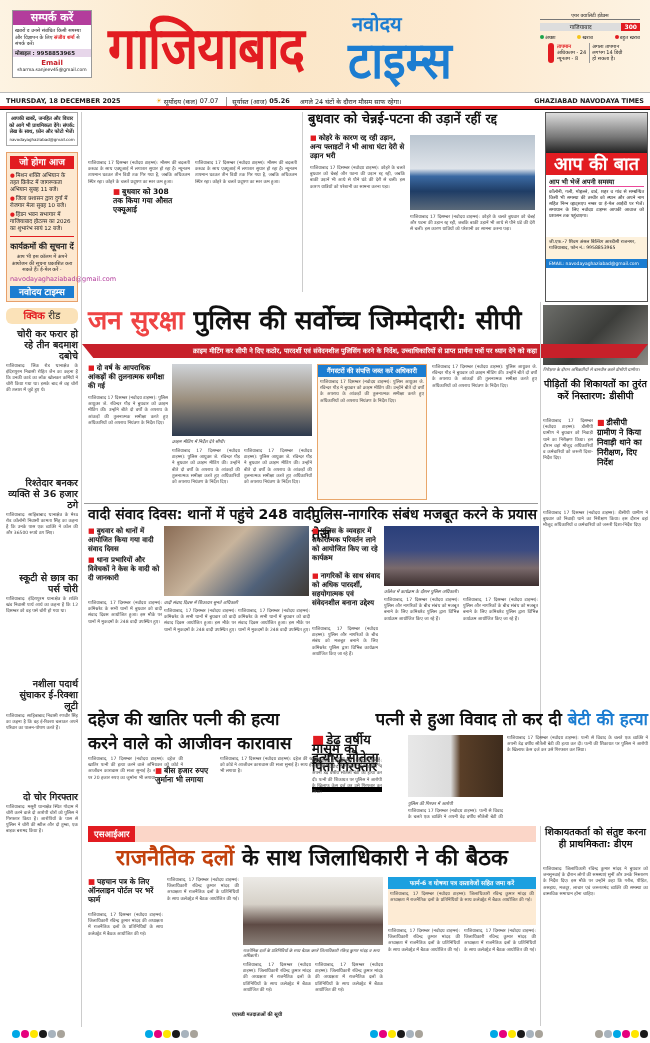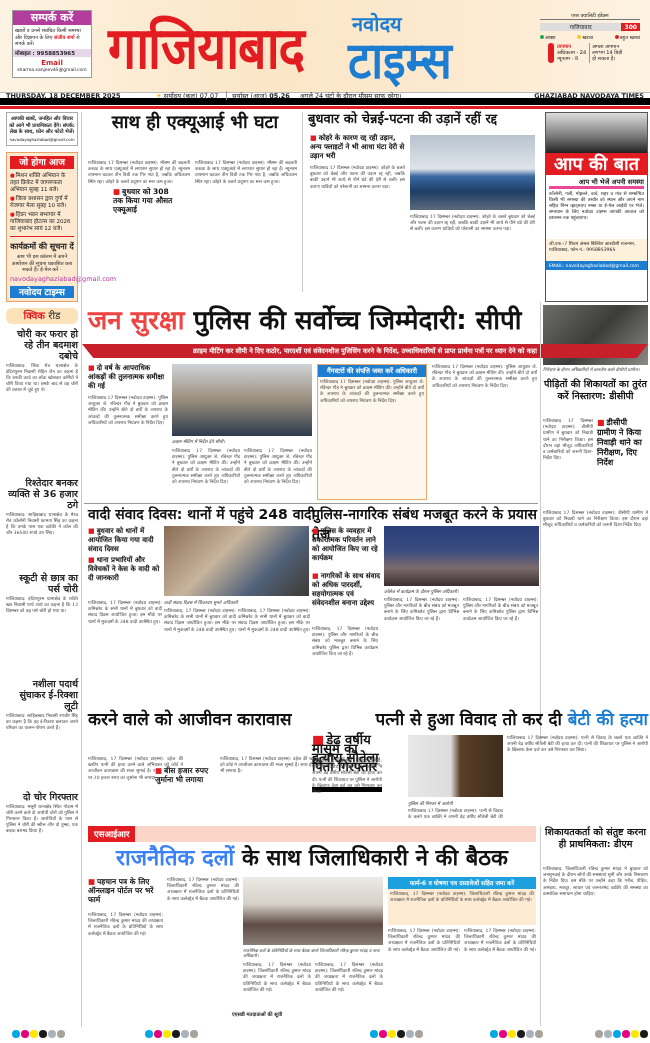--- a/index.html
+++ b/index.html
@@ -15,21 +15,21 @@
 .logo-main2{left:348px;top:33px;font-weight:900;font-size:46px;color:#1c7dd1;line-height:50px;transform:scaleY(1.1);transform-origin:left top}
 .aqi{left:540px;top:12px;width:100px;font-size:5px}
 .aqi .t{text-align:center;border-bottom:1px solid #777;padding-bottom:1px}
 .aqi .row{display:flex;margin-top:3px}
 .aqi .city{flex:1;background:#ddd;text-align:center;font-size:5.5px}
 .aqi .val{background:#e21c21;color:#fff;font-weight:bold;padding:0 3px;font-size:6px}
 .aqi .leg{display:flex;justify-content:space-between;margin-top:3px;font-size:5px}
 .dot{display:inline-block;width:4px;height:4px;border-radius:50%;margin-right:1px}
 .temp{display:flex;margin-top:3px;font-size:5px;gap:3px}
 .thermo{width:6px;height:20px;background:linear-gradient(#e21c21,#e21c21);border-radius:3px;margin-left:8px}
-.dateline{left:0;top:92px;width:650px;height:13px;border-top:1px solid #bbb;border-bottom:7px solid #000000;font-size:6.5px;font-weight:bold;display:flex;align-items:center;padding:2px 6px;background:#fff}
+.dateline{left:0;top:92px;width:650px;height:13px;border-top:1px solid #bbb;border-bottom:1px solid #000000;font-size:6.5px;font-weight:bold;display:flex;align-items:center;padding:8px 6px;background:#fff}
 .redline{left:0;top:106px;width:650px;height:3px;background:#e21c21}
 .col-left{left:6px;top:112px;width:72px}
 .box{border:1px solid #aaa;padding:2px;font-size:5px;line-height:6.5px}
 .hoga{background:#fde8d0;border:1px solid #e7a06a;margin-top:6px;padding:3px}
 .hoga .hd{background:#e21c21;color:#fff;text-align:center;font-size:9px;font-weight:bold;line-height:13px;margin-bottom:3px}
 .hoga li{list-style:none;font-size:5.5px;line-height:7px;margin-bottom:2px}
 .hoga li::before{content:"●";color:#e21c21;margin-right:1px}
 .hoga .sec{font-size:8px;font-weight:bold;text-align:center;border-top:1px solid #e21c21;margin-top:4px;padding-top:3px}
 .hoga .mail{color:#b33d9c;text-align:center;font-size:6.5px}
 .hoga .nvt{background:#1c7dd1;color:#fff;font-weight:bold;text-align:center;font-size:9px;margin-top:3px;line-height:12px}
@@ -128,37 +128,36 @@
   <div class="lhead">स्कूटी से छात्र का पर्स चोरी</div>
   <div class="ltext" style="height:78px;overflow:hidden">गाजियाबाद: इंदिरापुरम थानाक्षेत्र के शक्ति खंड निवासी पार्थ आर्य का कहना है कि 12 दिसम्बर को वह पर्स चोरी हो गया था।</div>
   <div class="lhead">नशीला पदार्थ सुंघाकर ई-रिक्शा लूटी</div>
   <div class="ltext" style="height:74px;overflow:hidden">गाजियाबाद: साहिबाबाद निवासी रणवीर सिंह का कहना है कि वह ई-रिक्शा चलाकर अपने परिवार का पालन-पोषण करते हैं।</div>
   <div class="lhead">दो चोर गिरफ्तार</div>
   <div class="ltext" style="height:60px;overflow:hidden">गाजियाबाद: मसूरी थानाक्षेत्र स्थित गोदाम में चोरी करने वाले दो आरोपी चोरों को पुलिस ने गिरफ्तार किया है। आरोपियों के पास से पुलिस ने चोरी की स्टील और दो तुम्बा, एक बाइक बरामद किया है।</div>
 </div>
 <div class="vr" style="left:81px;top:112px;height:915px"></div>
 
 <div class="abs h1" style="left:90px;top:112px;width:210px;font-size:18px;text-align:center">
-  <div>साथ ही एक्यूआई भी घटा</div>
 </div>
 <div class="abs body" style="left:88px;top:160px;width:102px;height:130px;overflow:hidden">गाजियाबाद 17 दिसम्बर (नवोदय टाइम्स): मौसम की बदलती करवट के साथ एक्यूआई में लगातार सुधार हो रहा है। न्यूनतम तापमान घटकर तीन डिग्री तक गिर गया है, जबकि अधिकतम स्थिर रहा। कोहरे के चलते प्रदूषण का स्तर कम हुआ।</div>
 <div class="abs bullet" style="left:113px;top:187px;width:60px;font-size:7.5px;line-height:9px;background:#fff">बुधवार को 308 तक किया गया औसत एक्यूआई</div>
 <div class="abs body" style="left:195px;top:160px;width:102px;height:130px;overflow:hidden">गाजियाबाद 17 दिसम्बर (नवोदय टाइम्स): मौसम की बदलती करवट के साथ एक्यूआई में लगातार सुधार हो रहा है। न्यूनतम तापमान घटकर तीन डिग्री तक गिर गया है, जबकि अधिकतम स्थिर रहा। कोहरे के चलते प्रदूषण का स्तर कम हुआ।</div>
 <div class="vr" style="left:302px;top:112px;height:180px"></div>
 
 <div class="abs h1" style="left:308px;top:112px;width:230px;font-size:13px">बुधवार को चेन्नई-पटना की उड़ानें रहीं रद्द</div>
 <div class="abs bullet" style="left:310px;top:134px;width:95px;font-size:7px;line-height:9px">कोहरे के कारण रद्द रही उड़ान, अन्य फ्लाइटों ने भी आधा घंटा देरी से उड़ान भरी</div>
 <div class="abs body" style="left:310px;top:165px;width:95px;height:125px;overflow:hidden">गाजियाबाद 17 दिसम्बर (नवोदय टाइम्स): कोहरे के चलते बुधवार को चेन्नई और पटना की उड़ान रद्द रही, जबकि बाकी उड़ानें भी आधे से पौने घंटे की देरी से चलीं। इस कारण यात्रियों को परेशानी का सामना करना पड़ा।</div>
 <div class="img" style="left:410px;top:135px;width:125px;height:75px;background:linear-gradient(180deg,#b9c4cf 0%,#dfe4ea 45%,#3b6aa3 55%,#1f3d66 75%,#5b6a7a 100%)"></div>
 <div class="abs body" style="left:410px;top:214px;width:125px;height:76px;overflow:hidden">गाजियाबाद 17 दिसम्बर (नवोदय टाइम्स): कोहरे के चलते बुधवार को चेन्नई और पटना की उड़ान रद्द रही, जबकि बाकी उड़ानें भी आधे से पौने घंटे की देरी से चलीं। इस कारण यात्रियों को परेशानी का सामना करना पड़ा।</div>
 
 <div class="abs" style="left:545px;top:112px;width:103px;height:190px;border:1px solid #555;background:#fff">
   <div style="height:40px;background:linear-gradient(180deg,#ddd 0%,#777 60%,#222 100%)"></div>
   <div style="background:#e21c21;color:#fff;font-weight:900;font-size:18px;text-align:center;line-height:22px">आप की बात</div>
-  <div style="font-size:6.5px;font-weight:bold;text-align:right;border-bottom:3px solid #ec4899;margin:2px 3px">आप भी भेजें अपनी समस्या</div>
+  <div style="font-size:6.5px;font-weight:bold;text-align:left;border-bottom:1px solid #ec4899;margin:2px 3px">आप भी भेजें अपनी समस्या</div>
   <div style="font-size:4.6px;line-height:6px;padding:0 3px;text-align:justify;height:48px;overflow:hidden">कॉलोनी, गली, मोहल्ले, वार्ड, शहर व गांव से सम्बन्धित किसी भी समस्या की तस्वीर को स्थान और अपने नाम सहित निम्न व्हाट्सएप नम्बर या ई-मेल आईडी पर भेजें। समाधान के लिए नवोदय टाइम्स आपकी आवाज को प्रशासन तक पहुंचाएगा।</div>
   <div style="font-size:4.6px;line-height:6px;padding:2px 3px;background:#fdf1dc;height:22px;overflow:hidden">जी.एफ.-7 शिवम अंसल बिल्डिंग आरडीसी राजनगर, गाजियाबाद, फोन नं.: 9958853965</div>
   <div style="font-size:4.5px;background:#1c7dd1;color:#fff;padding:2px 3px">EMAIL: navodayaghaziabad@gmail.com</div>
 </div>
 
 <div class="abs h1" style="left:88px;top:302px;width:452px;font-size:26px;line-height:36px">
   <span style="color:#ef4444">जन सुरक्षा</span> <span>पुलिस की सर्वोच्च जिम्मेदारी: सीपी</span>
 </div>
 <div class="img" style="left:543px;top:305px;width:105px;height:60px;background:linear-gradient(135deg,#6d6e6a,#3c3d3a 50%,#8d8b86)"></div>
 <div class="abs banner-red">क्राइम मीटिंग कर सीपी ने दिए कठोर, पारदर्शी एवं संवेदनशील पुलिसिंग करने के निर्देश, उच्चाधिकारियों से प्राप्त प्रार्थना पत्रों पर ध्यान देने को कहा</div>
@@ -194,41 +193,42 @@
 <div class="abs h1" style="left:312px;top:504px;width:228px;font-size:14px;line-height:20px">पुलिस-नागरिक संबंध मजबूत करने के प्रयास तेज</div>
 <div class="abs bullet" style="left:312px;top:527px;width:68px;font-size:7px;line-height:9px">पुलिस के व्यवहार में सकारात्मक परिवर्तन लाने को आयोजित किए जा रहे कार्यक्रम</div>
 <div class="abs bullet" style="left:312px;top:572px;width:68px;font-size:7px;line-height:9px">नागरिकों के साथ संवाद को अधिक पारदर्शी, सहयोगात्मक एवं संवेदनशील बनाना उद्देश्य</div>
 <div class="img" style="left:384px;top:526px;width:155px;height:60px;background:linear-gradient(180deg,#2a3f7a 0%,#3b4b82 40%,#7a6a6c 70%,#3c2e2e 100%)"></div>
 <div class="abs caption" style="left:384px;top:588px;width:155px">कॉलेज में कार्यक्रम के दौरान पुलिस अधिकारी।</div>
 <div class="abs body" style="left:312px;top:626px;width:66px;height:82px;overflow:hidden">गाजियाबाद, 17 दिसम्बर (नवोदय टाइम्स): पुलिस और नागरिकों के बीच संबंध को मजबूत बनाने के लिए कमिश्नरेट पुलिस द्वारा विभिन्न कार्यक्रम आयोजित किए जा रहे हैं।</div>
 <div class="abs body" style="left:384px;top:597px;width:75px;height:111px;overflow:hidden">गाजियाबाद, 17 दिसम्बर (नवोदय टाइम्स): पुलिस और नागरिकों के बीच संबंध को मजबूत बनाने के लिए कमिश्नरेट पुलिस द्वारा विभिन्न कार्यक्रम आयोजित किए जा रहे हैं।</div>
 <div class="abs body" style="left:463px;top:597px;width:75px;height:111px;overflow:hidden">गाजियाबाद, 17 दिसम्बर (नवोदय टाइम्स): पुलिस और नागरिकों के बीच संबंध को मजबूत बनाने के लिए कमिश्नरेट पुलिस द्वारा विभिन्न कार्यक्रम आयोजित किए जा रहे हैं।</div>
 
 <div class="abs h1" style="left:88px;top:707px;width:295px;font-size:17px;line-height:24px">
+  <div>दहेज की खातिर पत्नी की हत्या</div>
   <div>करने वाले को आजीवन कारावास</div>
 </div>
 <div class="abs body" style="left:88px;top:756px;width:95px;height:64px;overflow:hidden">गाजियाबाद, 17 दिसम्बर (नवोदय टाइम्स): दहेज की खातिर पत्नी की हत्या करने वाले अभियुक्त को कोर्ट ने आजीवन कारावास की सजा सुनाई है। साथ ही अभियुक्त पर 20 हजार रुपए का जुर्माना भी लगाया है।</div>
 <div class="abs bullet" style="left:155px;top:766px;width:60px;font-size:7.5px;line-height:9px;background:#fff">बीस हजार रुपए जुर्माना भी लगाया</div>
 <div class="abs body" style="left:220px;top:756px;width:160px;height:64px;overflow:hidden">गाजियाबाद, 17 दिसम्बर (नवोदय टाइम्स): दहेज की खातिर पत्नी की हत्या करने वाले अभियुक्त को कोर्ट ने आजीवन कारावास की सजा सुनाई है। साथ ही अभियुक्त पर 20 हजार रुपए का जुर्माना भी लगाया है।</div>
 
 <div class="abs h1" style="left:312px;top:707px;width:336px;font-size:17px;line-height:24px;text-align:right">
   <span>पत्नी से हुआ विवाद तो कर दी</span> <span style="color:#1c7dd1">बेटी की हत्या</span>
 </div>
 <div class="abs bullet" style="left:312px;top:735px;width:70px;font-size:13px;line-height:9px;border-bottom:5px solid #000000;padding-bottom:16px">डेढ़ वर्षीय मासूम का हत्यारा सौतेला पिता गिरफ्तार</div>
 <div class="abs body" style="left:312px;top:758px;width:70px;height:60px;overflow:hidden">गाजियाबाद 17 दिसम्बर (नवोदय टाइम्स): पत्नी से विवाद के चलते एक व्यक्ति ने अपनी डेढ़ वर्षीय सौतेली बेटी की हत्या कर दी। पत्नी की शिकायत पर पुलिस ने आरोपी के खिलाफ केस दर्ज कर उसे गिरफ्तार कर लिया।</div>
 <div class="img" style="left:408px;top:735px;width:95px;height:62px;background:linear-gradient(90deg,#e8e8e8 0%,#dcdcdc 45%,#5a3f28 55%,#3e2c1d 100%)"></div>
 <div class="abs caption" style="left:408px;top:800px">पुलिस की गिरफ्त में आरोपी</div>
 <div class="abs body" style="left:408px;top:808px;width:95px;height:12px;overflow:hidden">गाजियाबाद 17 दिसम्बर (नवोदय टाइम्स): पत्नी से विवाद के चलते एक व्यक्ति ने अपनी डेढ़ वर्षीय सौतेली बेटी की हत्या कर दी। पत्नी की शिकायत पर पुलिस ने आरोपी के खिलाफ केस दर्ज कर उसे गिरफ्तार कर लिया।</div>
 <div class="abs body" style="left:507px;top:735px;width:141px;height:85px;overflow:hidden">गाजियाबाद 17 दिसम्बर (नवोदय टाइम्स): पत्नी से विवाद के चलते एक व्यक्ति ने अपनी डेढ़ वर्षीय सौतेली बेटी की हत्या कर दी। पत्नी की शिकायत पर पुलिस ने आरोपी के खिलाफ केस दर्ज कर उसे गिरफ्तार कर लिया।</div>
 
 <div class="abs pink-bar" style="left:88px;top:826px;width:448px;height:16px;font-size:8.5px;line-height:16px;display:flex">
   <span style="background:#e21c21;color:#fff;padding:0 6px;margin-right:8px">एसआईआर</span>
 </div>
 <div class="abs h1" style="left:88px;top:842px;width:448px;font-size:22px;line-height:32px;text-align:center">
-  <span style="color:#3b82f6">राजनैतिक दलों</span> <span>के साथ जिलाधिकारी ने की बैठक</span>
+  <span style="color:#c2410c">राजनैतिक दलों</span> <span>के साथ जिलाधिकारी ने की बैठक</span>
 </div>
 <div class="abs bullet" style="left:88px;top:877px;width:75px;font-size:7.5px;line-height:9px">पहचान पत्र के लिए ऑनलाइन पोर्टल पर भरें फार्म</div>
 <div class="abs body" style="left:88px;top:912px;width:75px;height:110px;overflow:hidden">गाजियाबाद, 17 दिसम्बर (नवोदय टाइम्स): जिलाधिकारी रविन्द्र कुमार मांदड़ की अध्यक्षता में राजनैतिक दलों के प्रतिनिधियों के साथ कलेक्ट्रेट में बैठक आयोजित की गई।</div>
 <div class="abs body" style="left:167px;top:877px;width:72px;height:145px;overflow:hidden">गाजियाबाद, 17 दिसम्बर (नवोदय टाइम्स): जिलाधिकारी रविन्द्र कुमार मांदड़ की अध्यक्षता में राजनैतिक दलों के प्रतिनिधियों के साथ कलेक्ट्रेट में बैठक आयोजित की गई।</div>
 <div class="abs" style="left:232px;top:1011px;font-size:5px;font-weight:bold">एएसडी मतदाताओं की सूची</div>
 <div class="img" style="left:243px;top:877px;width:140px;height:68px;background:linear-gradient(180deg,#eceae6 0%,#d6d1c8 40%,#5e4b45 70%,#8a7f78 100%)"></div>
 <div class="abs caption" style="left:243px;top:948px;width:140px;font-size:4.2px">राजनैतिक दलों के प्रतिनिधियों के साथ बैठक करते जिलाधिकारी रविन्द्र कुमार मांदड़ व अन्य अधिकारी।</div>
 <div class="abs body" style="left:243px;top:962px;width:68px;height:60px;overflow:hidden">गाजियाबाद, 17 दिसम्बर (नवोदय टाइम्स): जिलाधिकारी रविन्द्र कुमार मांदड़ की अध्यक्षता में राजनैतिक दलों के प्रतिनिधियों के साथ कलेक्ट्रेट में बैठक आयोजित की गई।</div>
 <div class="abs body" style="left:315px;top:962px;width:68px;height:60px;overflow:hidden">गाजियाबाद, 17 दिसम्बर (नवोदय टाइम्स): जिलाधिकारी रविन्द्र कुमार मांदड़ की अध्यक्षता में राजनैतिक दलों के प्रतिनिधियों के साथ कलेक्ट्रेट में बैठक आयोजित की गई।</div>
 <div class="abs" style="left:388px;top:877px;width:148px;height:145px">

